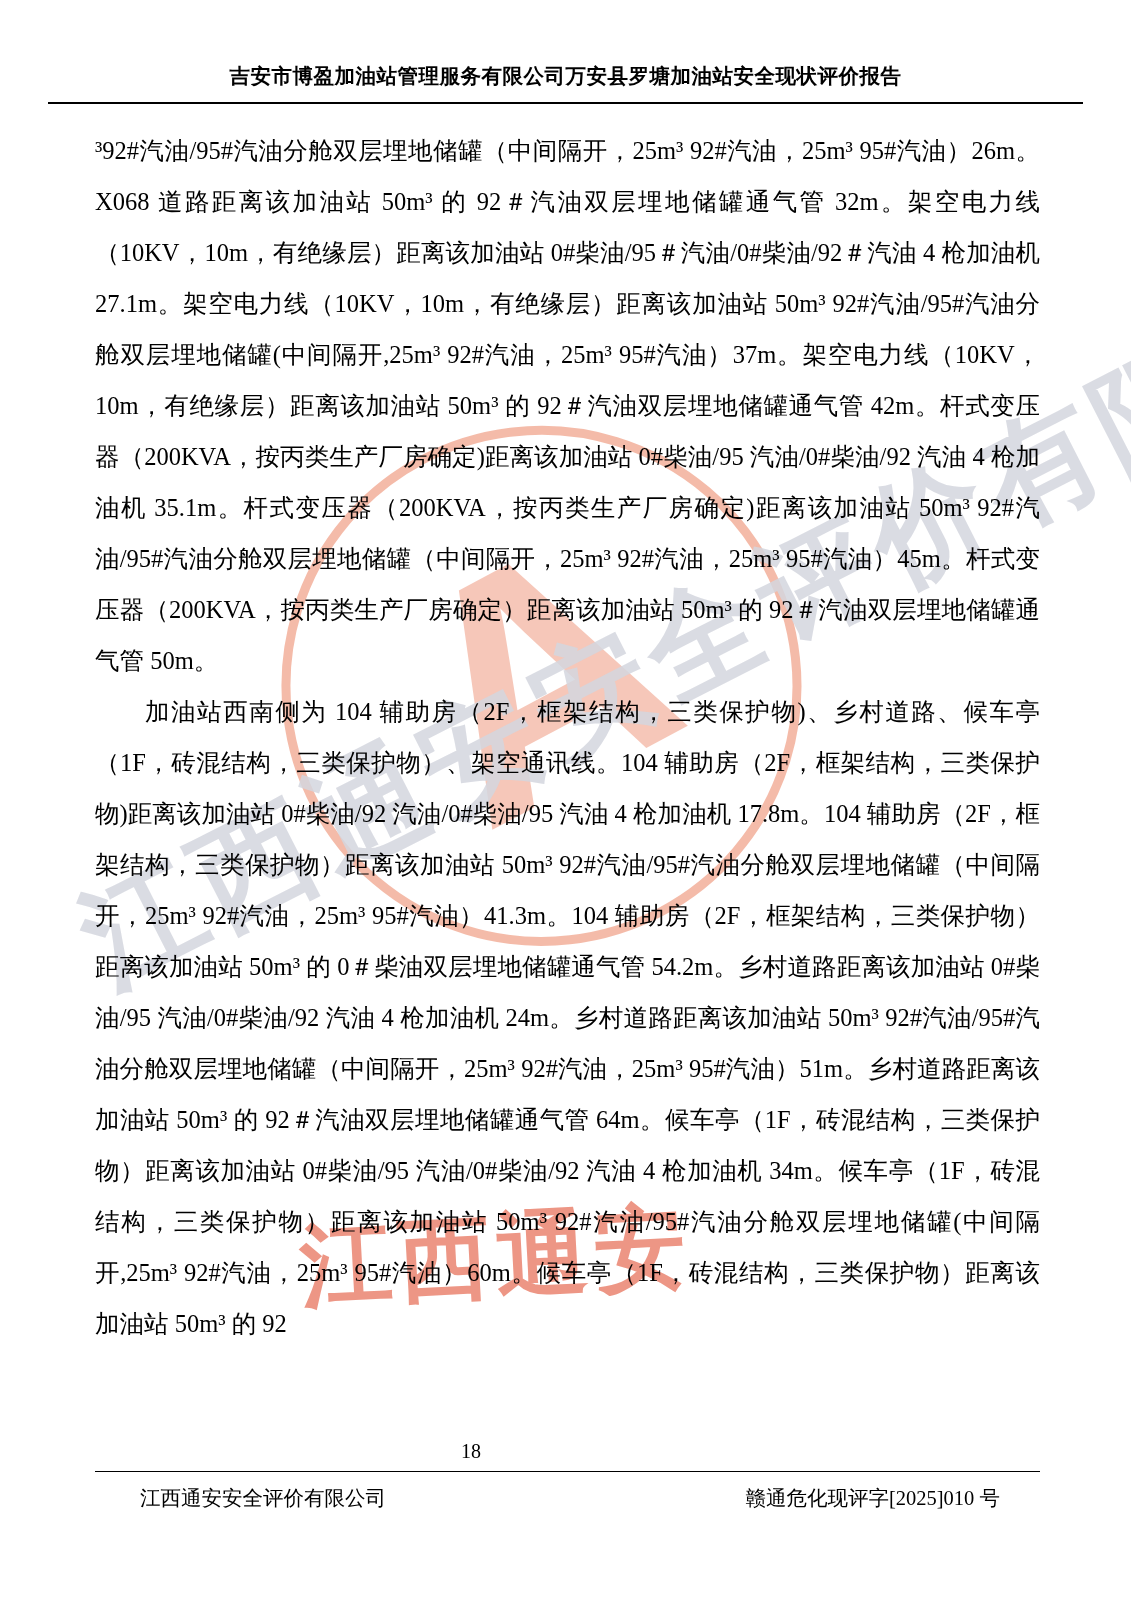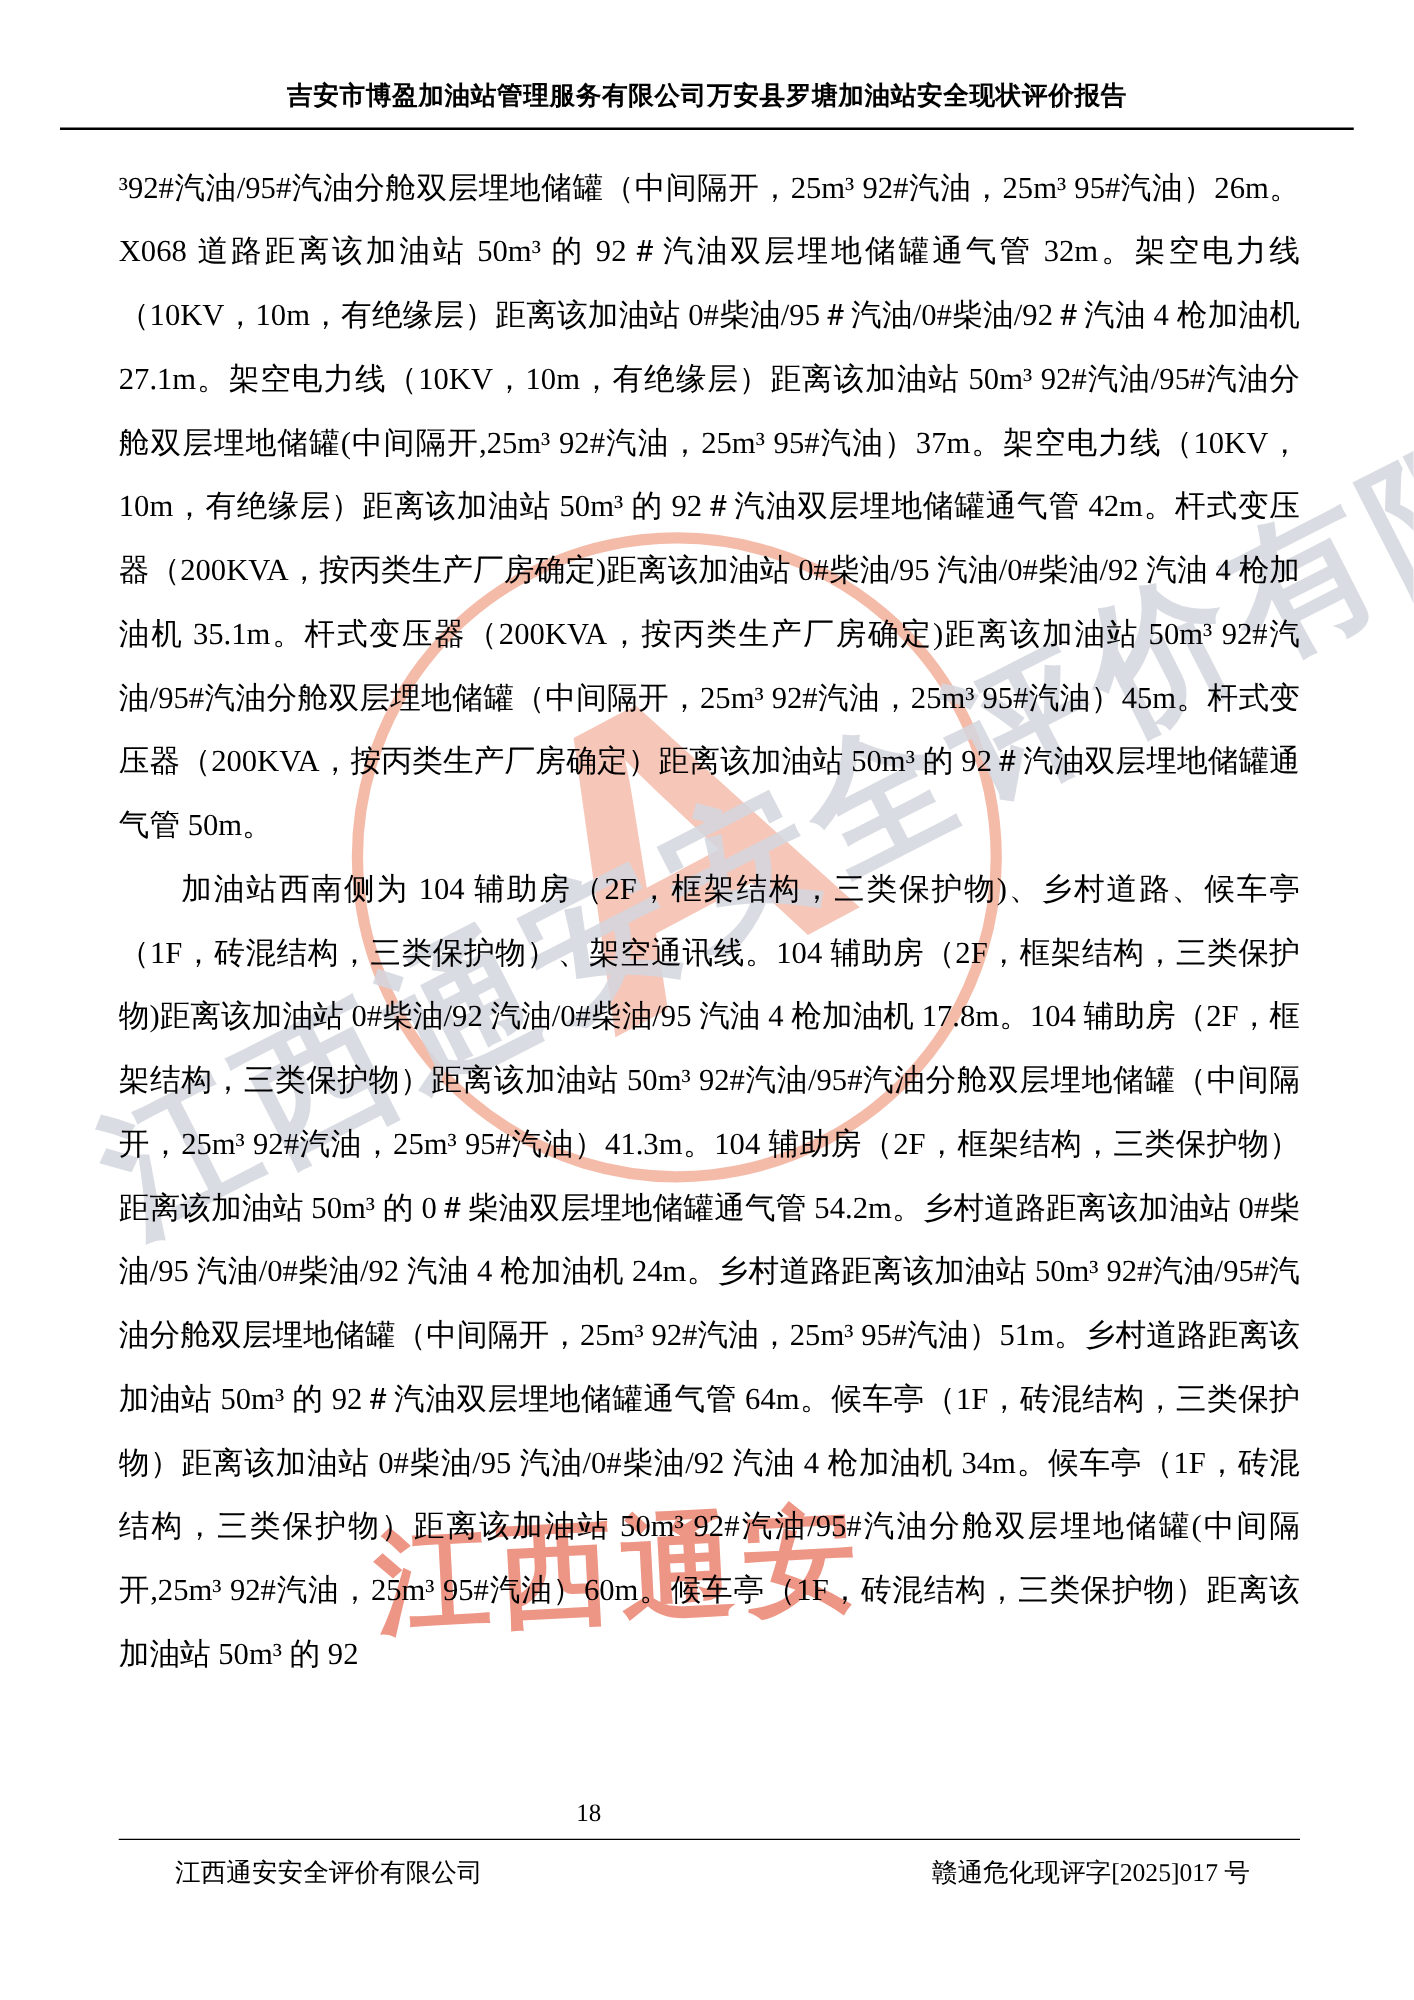--- a/index.html
+++ b/index.html
@@ -181,16 +181,16 @@
   <div class="doc-body">
     <p class="para">³92#汽油/95#汽油分舱双层埋地储罐（中间隔开，25m³ 92#汽油，25m³ 95#汽油）26m。X068 道路距离该加油站 50m³ 的 92＃汽油双层埋地储罐通气管 32m。架空电力线（10KV，10m，有绝缘层）距离该加油站 0#柴油/95＃汽油/0#柴油/92＃汽油 4 枪加油机 27.1m。架空电力线（10KV，10m，有绝缘层）距离该加油站 50m³ 92#汽油/95#汽油分舱双层埋地储罐(中间隔开,25m³ 92#汽油，25m³ 95#汽油）37m。架空电力线（10KV，10m，有绝缘层）距离该加油站 50m³ 的 92＃汽油双层埋地储罐通气管 42m。杆式变压器（200KVA，按丙类生产厂房确定)距离该加油站 0#柴油/95 汽油/0#柴油/92 汽油 4 枪加油机 35.1m。杆式变压器（200KVA，按丙类生产厂房确定)距离该加油站 50m³ 92#汽油/95#汽油分舱双层埋地储罐（中间隔开，25m³ 92#汽油，25m³ 95#汽油）45m。杆式变压器（200KVA，按丙类生产厂房确定）距离该加油站 50m³ 的 92＃汽油双层埋地储罐通气管 50m。</p>
     <p class="para indent">加油站西南侧为 104 辅助房（2F，框架结构，三类保护物)、乡村道路、候车亭（1F，砖混结构，三类保护物）、架空通讯线。104 辅助房（2F，框架结构，三类保护物)距离该加油站 0#柴油/92 汽油/0#柴油/95 汽油 4 枪加油机 17.8m。104 辅助房（2F，框架结构，三类保护物）距离该加油站 50m³ 92#汽油/95#汽油分舱双层埋地储罐（中间隔开，25m³ 92#汽油，25m³ 95#汽油）41.3m。104 辅助房（2F，框架结构，三类保护物）距离该加油站 50m³ 的 0＃柴油双层埋地储罐通气管 54.2m。乡村道路距离该加油站 0#柴油/95 汽油/0#柴油/92 汽油 4 枪加油机 24m。乡村道路距离该加油站 50m³ 92#汽油/95#汽油分舱双层埋地储罐（中间隔开，25m³ 92#汽油，25m³ 95#汽油）51m。乡村道路距离该加油站 50m³ 的 92＃汽油双层埋地储罐通气管 64m。候车亭（1F，砖混结构，三类保护物）距离该加油站 0#柴油/95 汽油/0#柴油/92 汽油 4 枪加油机 34m。候车亭（1F，砖混结构，三类保护物）距离该加油站 50m³ 92#汽油/95#汽油分舱双层埋地储罐(中间隔开,25m³ 92#汽油，25m³ 95#汽油）60m。候车亭（1F，砖混结构，三类保护物）距离该加油站 50m³ 的 92</p>
   </div>
 
   <div class="page-number">18</div>
 
   <div class="footer-rule"></div>
   <div class="doc-footer">
     <span>江西通安安全评价有限公司</span>
-    <span>赣通危化现评字[2025]017 号</span>
+    <span>赣通危化现评字[2025]010 号</span>
   </div>
 
 </div>
 
 </body></html>

